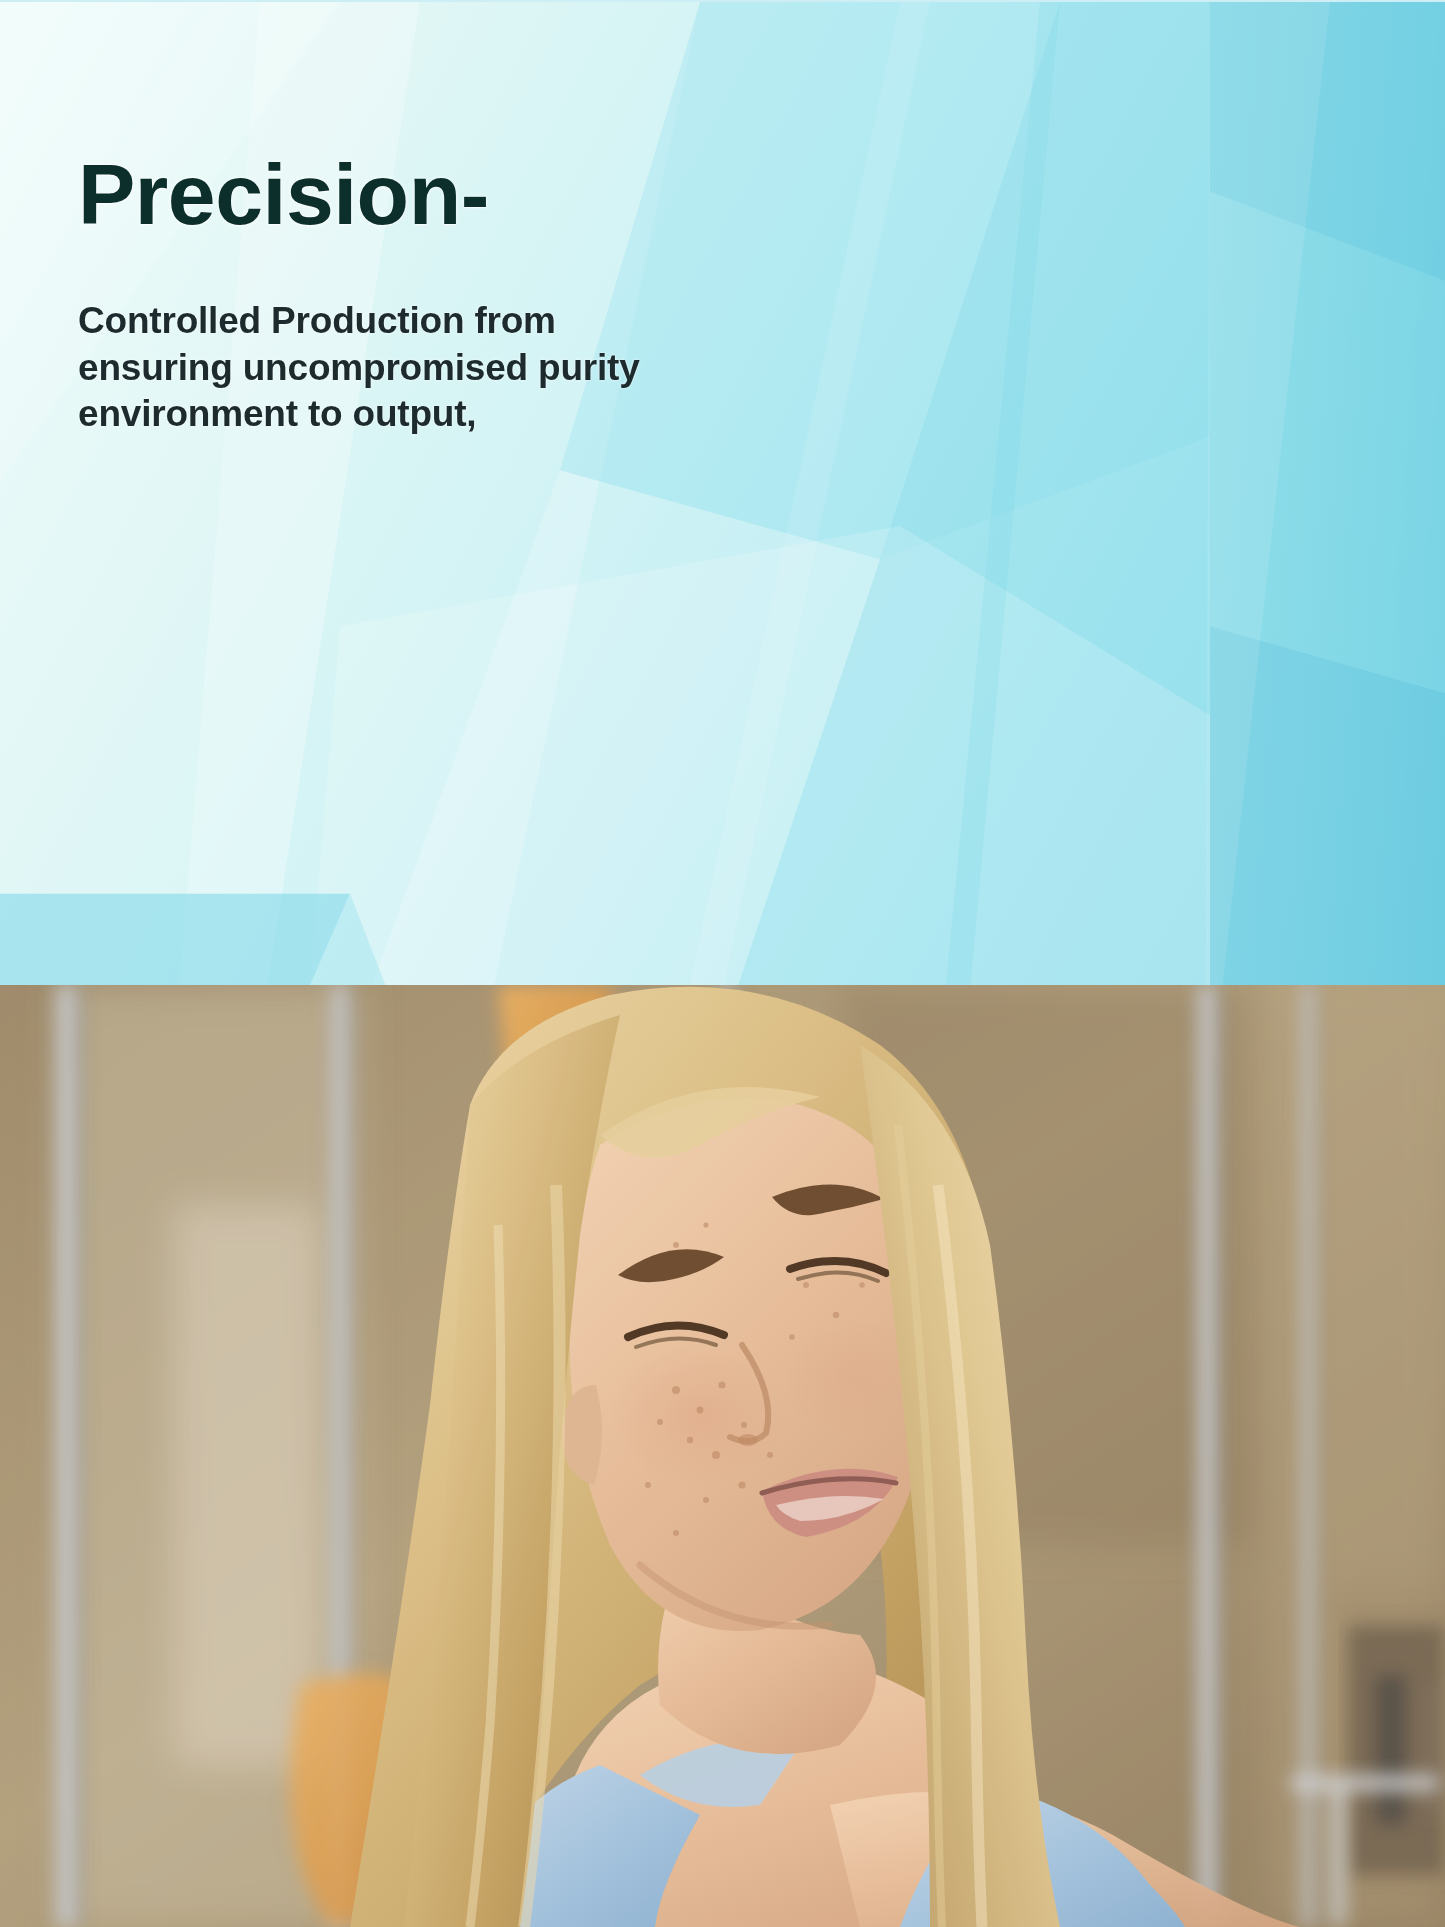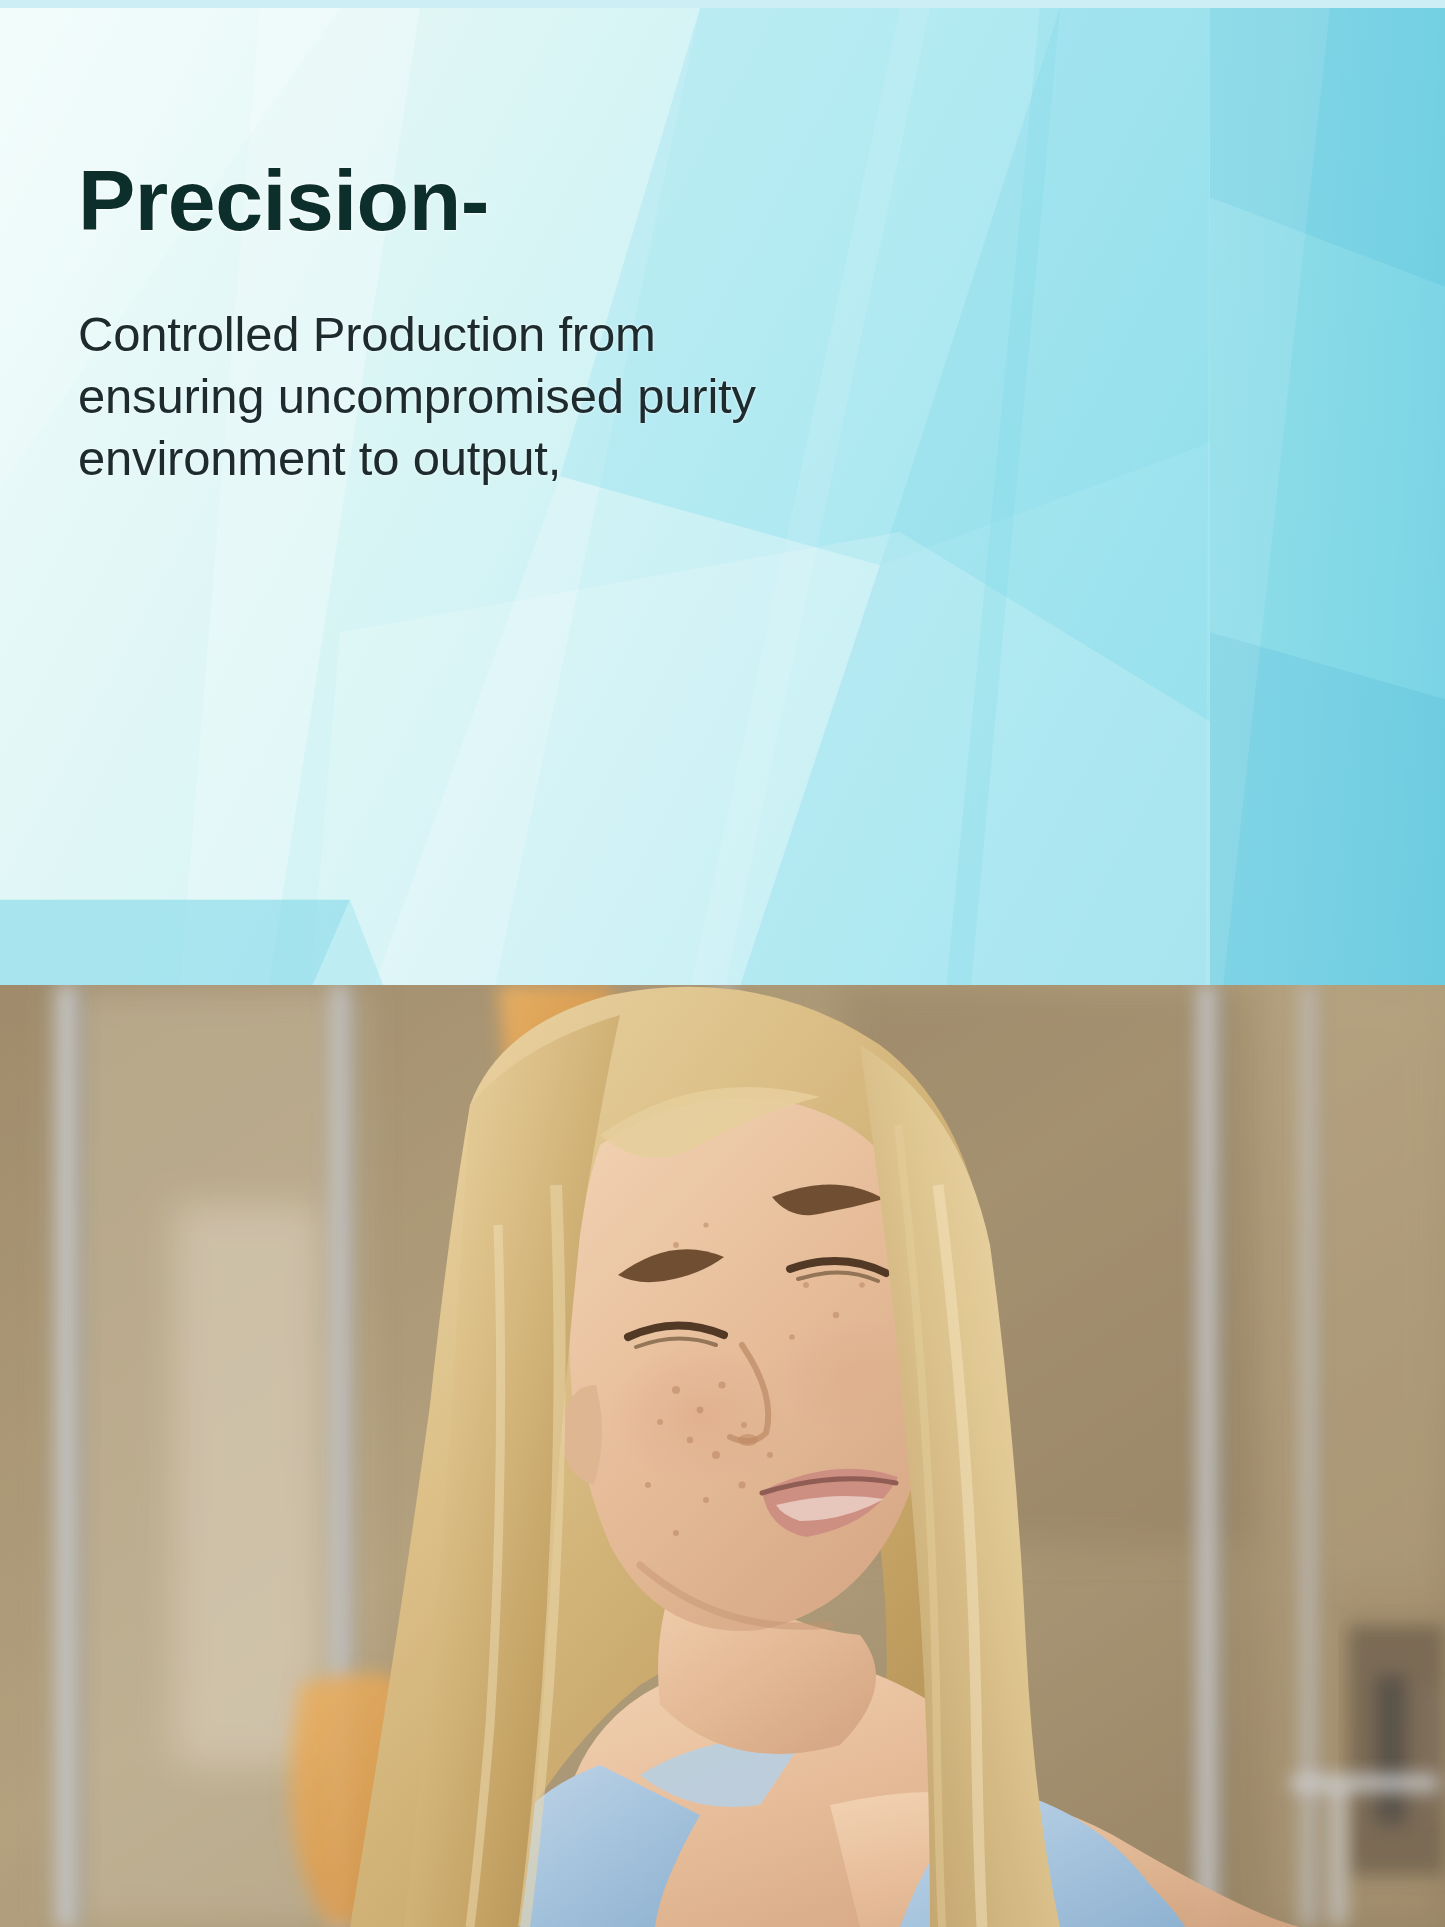--- a/index.html
+++ b/index.html
@@ -16,21 +16,21 @@
     width: 1445px;
     height: 1927px;
     overflow: hidden;
     background: #cdeef5;
   }
 
   
   .hero-panel {
     position: absolute;
     left: 0;
-    top: 8px;
+    top: 2px;
     width: 1445px;
     height: 1098px;
     overflow: hidden;
     background: linear-gradient(118deg, #e6faf7 0%, #d6f4f3 22%, #bfeef3 48%, #a5e6ef 72%, #8adcea 100%);
   }
 
   .poly-layer {
     position: absolute;
     inset: 0;
     width: 100%;
@@ -54,23 +54,23 @@
     font-weight: 700;
     letter-spacing: -0.5px;
     color: #0c2f2c;
     text-shadow: 0 0 4px rgba(255,255,255,0.85), 0 1px 0 rgba(255,255,255,0.6);
   }
 
   .subcopy {
     margin: 0;
     padding-top: 62px;
     font-family: "Liberation Sans", sans-serif;
-    font-size: 49px;
+    font-size: 37px;
     line-height: 1.26;
-    font-weight: 400;
+    font-weight: 700;
     letter-spacing: -0.2px;
     color: #1d2b2e;
     text-shadow: 0 0 3px rgba(255,255,255,0.8);
   }
   .subcopy .ln { display: block; white-space: pre; }
 
   
   .photo {
     position: absolute;
     left: 0;

